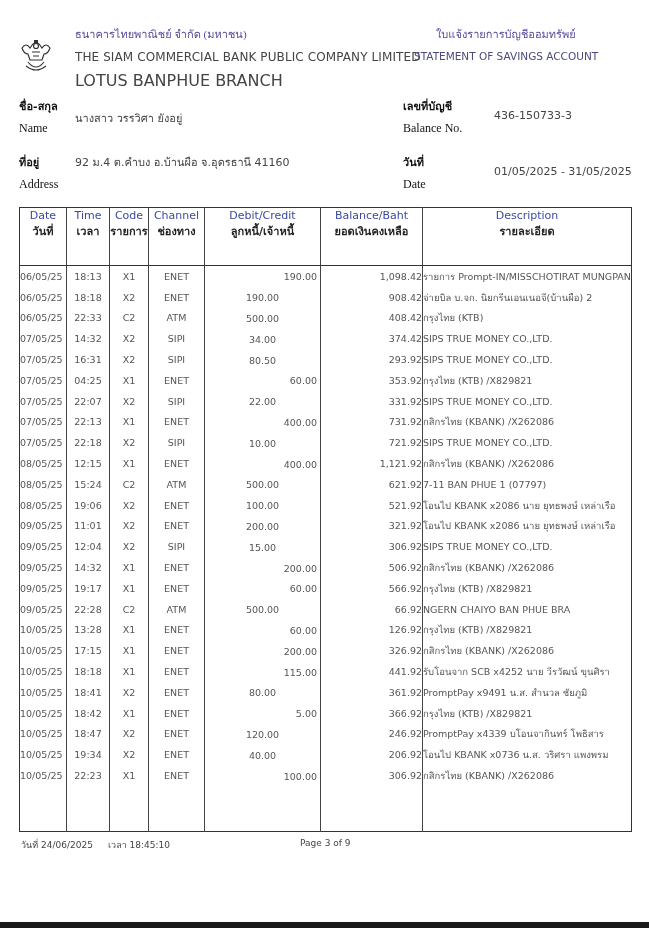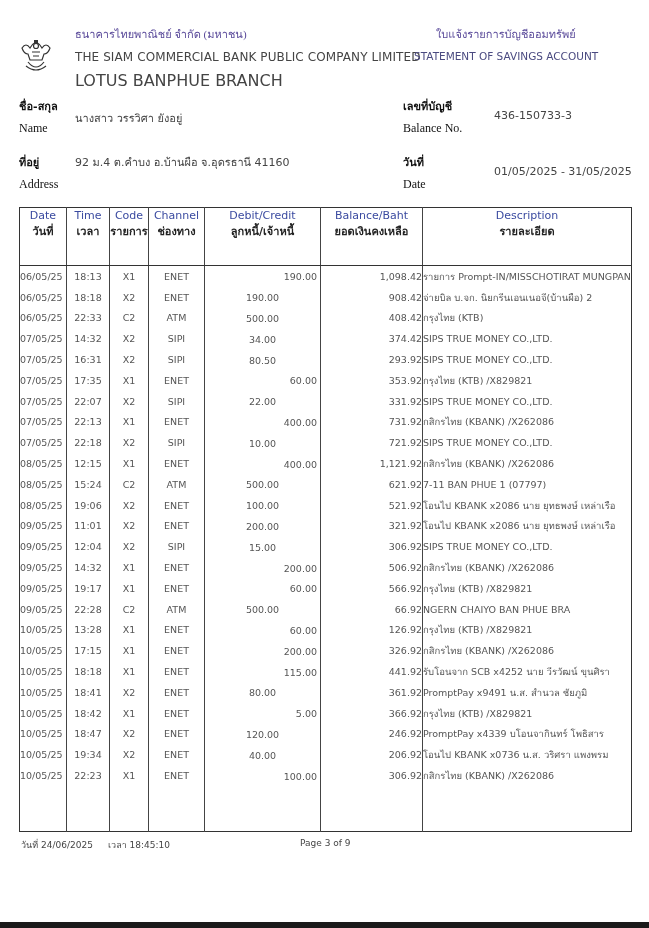--- a/index.html
+++ b/index.html
@@ -184,21 +184,21 @@
         <td class="c sipi">SIPI</td>
         <td class="debitcredit">
           <span class="debit">80.50</span>
           <span class="credit"></span>
         </td>
         <td class="bal">293.92</td>
         <td class="desc">SIPS TRUE MONEY CO.,LTD.</td>
       </tr>
       <tr class="r">
         <td class="date">07/05/25</td>
-        <td class="c">17:35</td>
+        <td class="c">04:25</td>
         <td class="c">X1</td>
         <td class="c">ENET</td>
         <td class="debitcredit">
           <span class="debit"></span>
           <span class="credit">60.00</span>
         </td>
         <td class="bal">353.92</td>
         <td class="desc">กรุงไทย (KTB) /X829821</td>
       </tr>
       <tr class="r">

